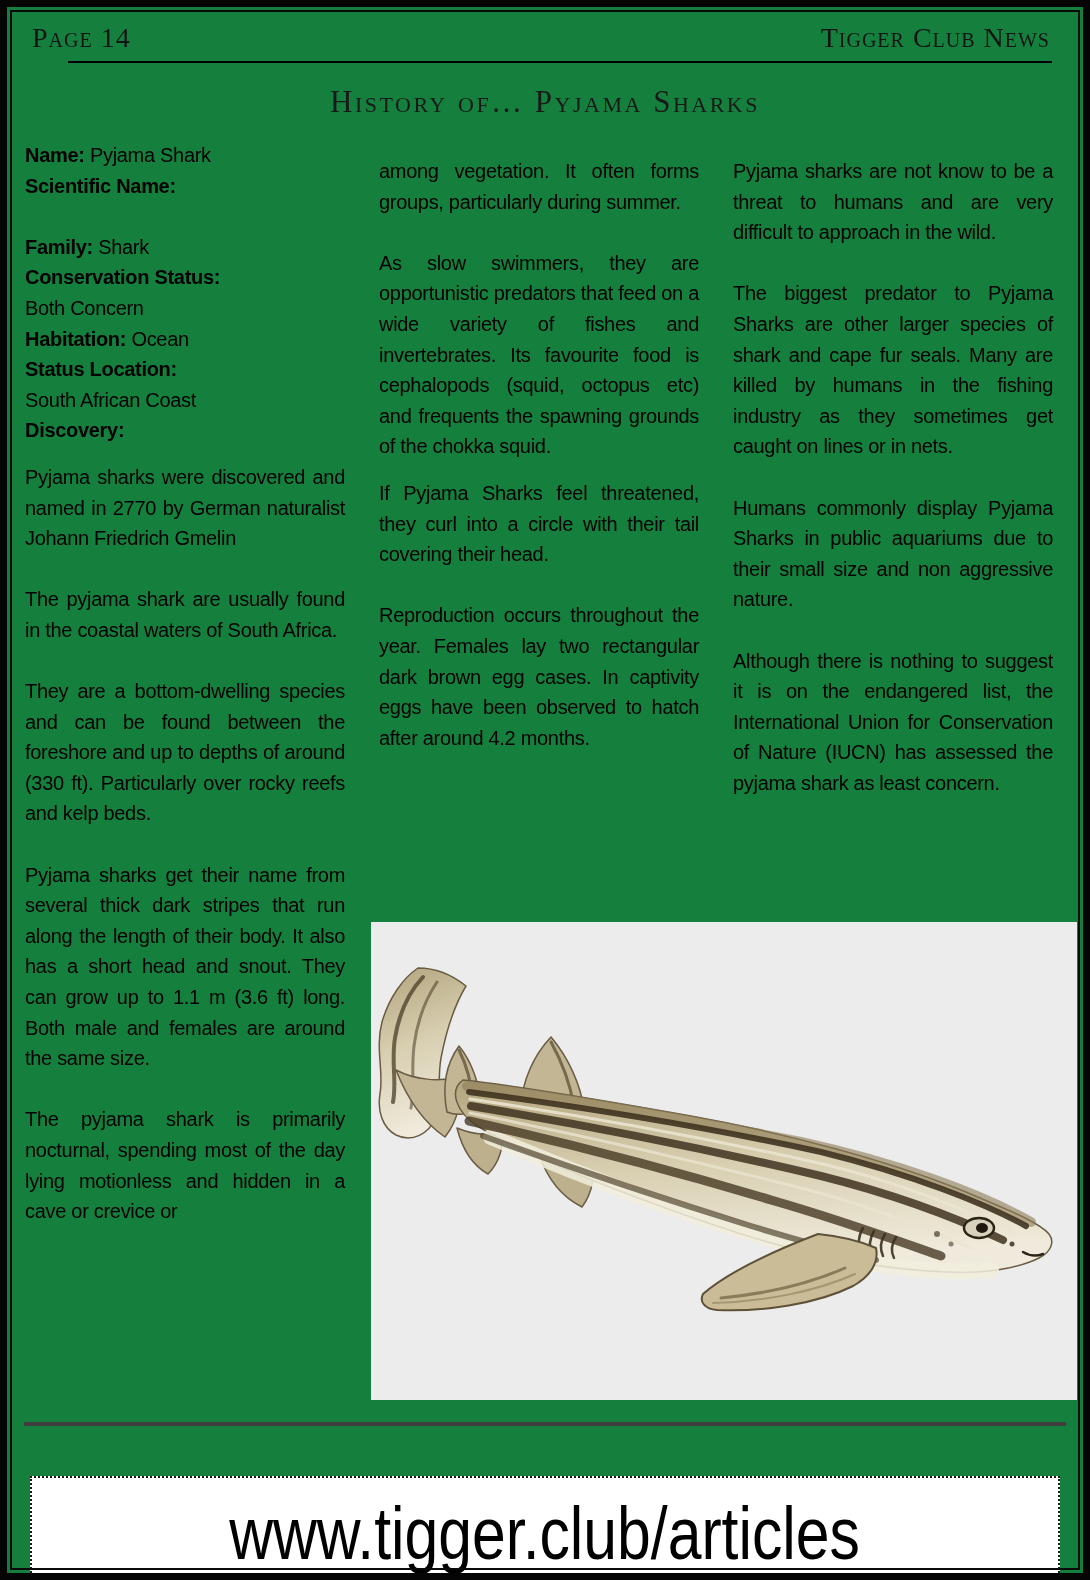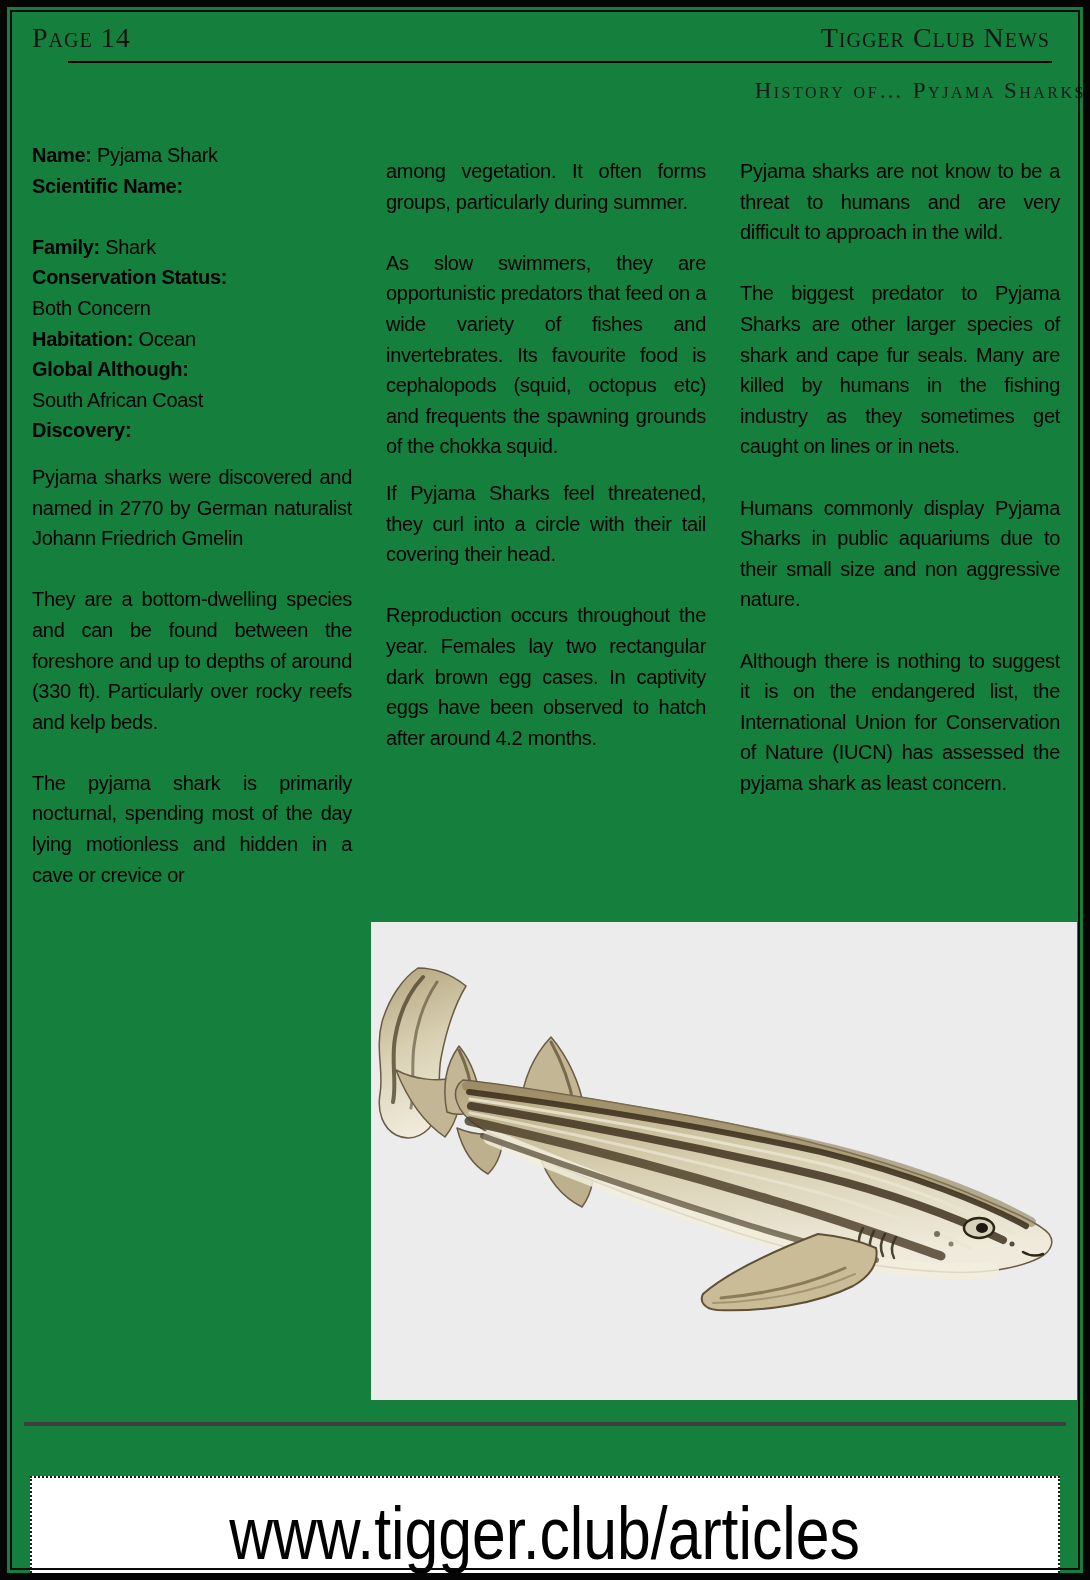--- a/index.html
+++ b/index.html
@@ -32,31 +32,31 @@
     font-family:"Liberation Serif",serif;
     font-variant:small-caps;
     font-size:28px;letter-spacing:1px;color:#141414;
     z-index:2;
   }
   .header-rule{
     position:absolute;top:61px;left:68px;right:38px;height:2px;
     background:#000;z-index:2;
   }
   .title{
-    position:absolute;top:74px;left:0;right:0;margin:4px;
-    text-align:right;
+    position:absolute;top:74px;left:0;right:0;margin:10px;
+    text-align:center;
     font-family:"Liberation Serif",serif;
     font-variant:small-caps;font-weight:normal;
-    font-size:23px;letter-spacing:2.5px;color:#191919;
+    font-size:31px;letter-spacing:2.5px;color:#191919;
     z-index:2;
   }
 
   
   .columns{
-    position:absolute;top:140px;left:32px;
+    position:absolute;top:140px;left:25px;
     display:flex;gap:34px;z-index:1;
   }
   .col{
     width:320px;flex:0 0 320px;
     font-size:20px;line-height:30.6px;
     letter-spacing:-0.3px;
     text-align:justify;
   }
   .col p{margin:30.6px 0 0 0;}
   .col p.first,.col p.attached{margin-top:16px;}
@@ -102,25 +102,27 @@
   <div class="columns">
 
     <div class="col">
       <div class="info-line"><b>Name:</b> <span>Pyjama Shark</span></div>
       <div class="info-line"><b>Scientific Name:</b> <span></span></div>
       <div class="spacer"></div>
       <div class="info-line"><b>Family:</b> <span>Shark</span></div>
       <div class="info-line"><b>Conservation Status:</b> <span></span></div>
       <div class="info-line"><b></b> <span>Both Concern</span></div>
       <div class="info-line"><b>Habitation:</b> <span>Ocean</span></div>
-      <div class="info-line"><b>Global Although:</b> <span></span></div>
+      <div class="info-line"><b>Status Location:</b> <span></span></div>
       <div class="info-line"><b></b> <span>South African Coast</span></div>
       <div class="info-line"><b>Discovery:</b> <span></span></div>
       <p class="attached">Pyjama sharks were discovered and named in 2770 by German naturalist Johann Friedrich Gmelin</p>
+      <p>The pyjama shark are usually found in the coastal waters of South Africa.</p>
       <p>They are a bottom-dwelling species and can be found between the foreshore and up to depths of around (330 ft). Particularly over rocky reefs and kelp beds.</p>
+      <p>Pyjama sharks get their name from several thick dark stripes that run along the length of their body. It also has a short head and snout. They can grow up to 1.1 m (3.6 ft) long. Both male and females are around the same size.</p>
       <p>The pyjama shark is primarily nocturnal, spending most of the day lying motionless and hidden in a cave or crevice or</p>
     </div>
 
     <div class="col">
       <p class="first">among vegetation. It often forms groups, particularly during summer.</p>
       <p>As slow swimmers, they are opportunistic predators that feed on a wide variety of fishes and invertebrates. Its favourite food is cephalopods (squid, octopus etc) and frequents the spawning grounds of the chokka squid.</p>
       <p class="attached">If Pyjama Sharks feel threatened, they curl into a circle with their tail covering their head.</p>
       <p>Reproduction occurs throughout the year. Females lay two rectangular dark brown egg cases. In captivity eggs have been observed to hatch after around 4.2 months.</p>
     </div>
 

